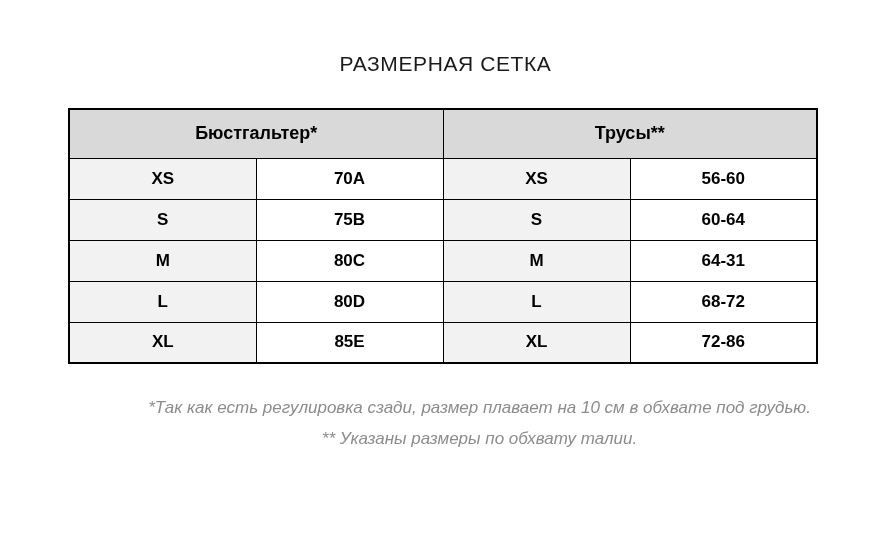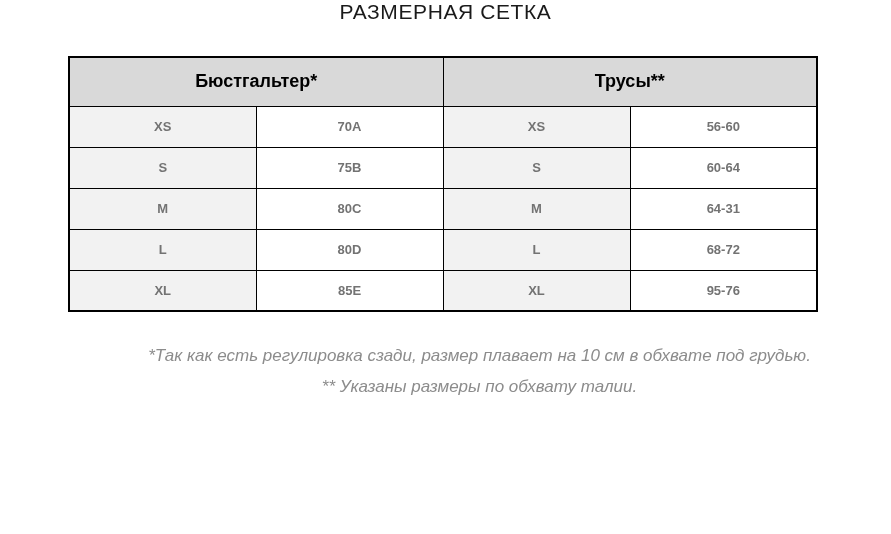--- a/index.html
+++ b/index.html
@@ -6,20 +6,21 @@
   html, body {
     width: 891px;
     height: 534px;
     background: #ffffff;
     font-family: "Liberation Sans", sans-serif;
     overflow: hidden;
   }
   .page {
     width: 891px;
     height: 534px;
+    padding-top: 52px;
   }
   .title {
     text-align: center;
     font-size: 21px;
     font-weight: 500;
     letter-spacing: 0.6px;
     color: #1a1a1a;
     line-height: 24px;
   }
   table.size-table {
@@ -37,22 +38,22 @@
   }
   table.size-table th {
     height: 49px;
     background: #d9d9d9;
     font-size: 18px;
     font-weight: bold;
     color: #000000;
   }
   table.size-table td {
     height: 41px;
-    font-size: 13px;
-    color: #737373;
+    font-size: 17px;
+    color: #000000;
     text-align: center;
   }
   td.size-cell {
     background: #f2f2f2;
     font-weight: bold;
   }
   td.value-cell {
     background: #ffffff;
     font-weight: bold;
   }
@@ -101,21 +102,21 @@
       <tr>
         <td class="size-cell">L</td>
         <td class="value-cell">80D</td>
         <td class="size-cell">L</td>
         <td class="value-cell">68-72</td>
       </tr>
       <tr>
         <td class="size-cell">XL</td>
         <td class="value-cell">85E</td>
         <td class="size-cell">XL</td>
-        <td class="value-cell">95-76</td>
+        <td class="value-cell">72-86</td>
       </tr>
     </tbody>
   </table>
 
   <div class="footnotes">
     <div>*Так как есть регулировка сзади, размер плавает на 10 см в обхвате под грудью.</div>
     <div>** Указаны размеры по обхвату талии.</div>
   </div>
 
 </div>

